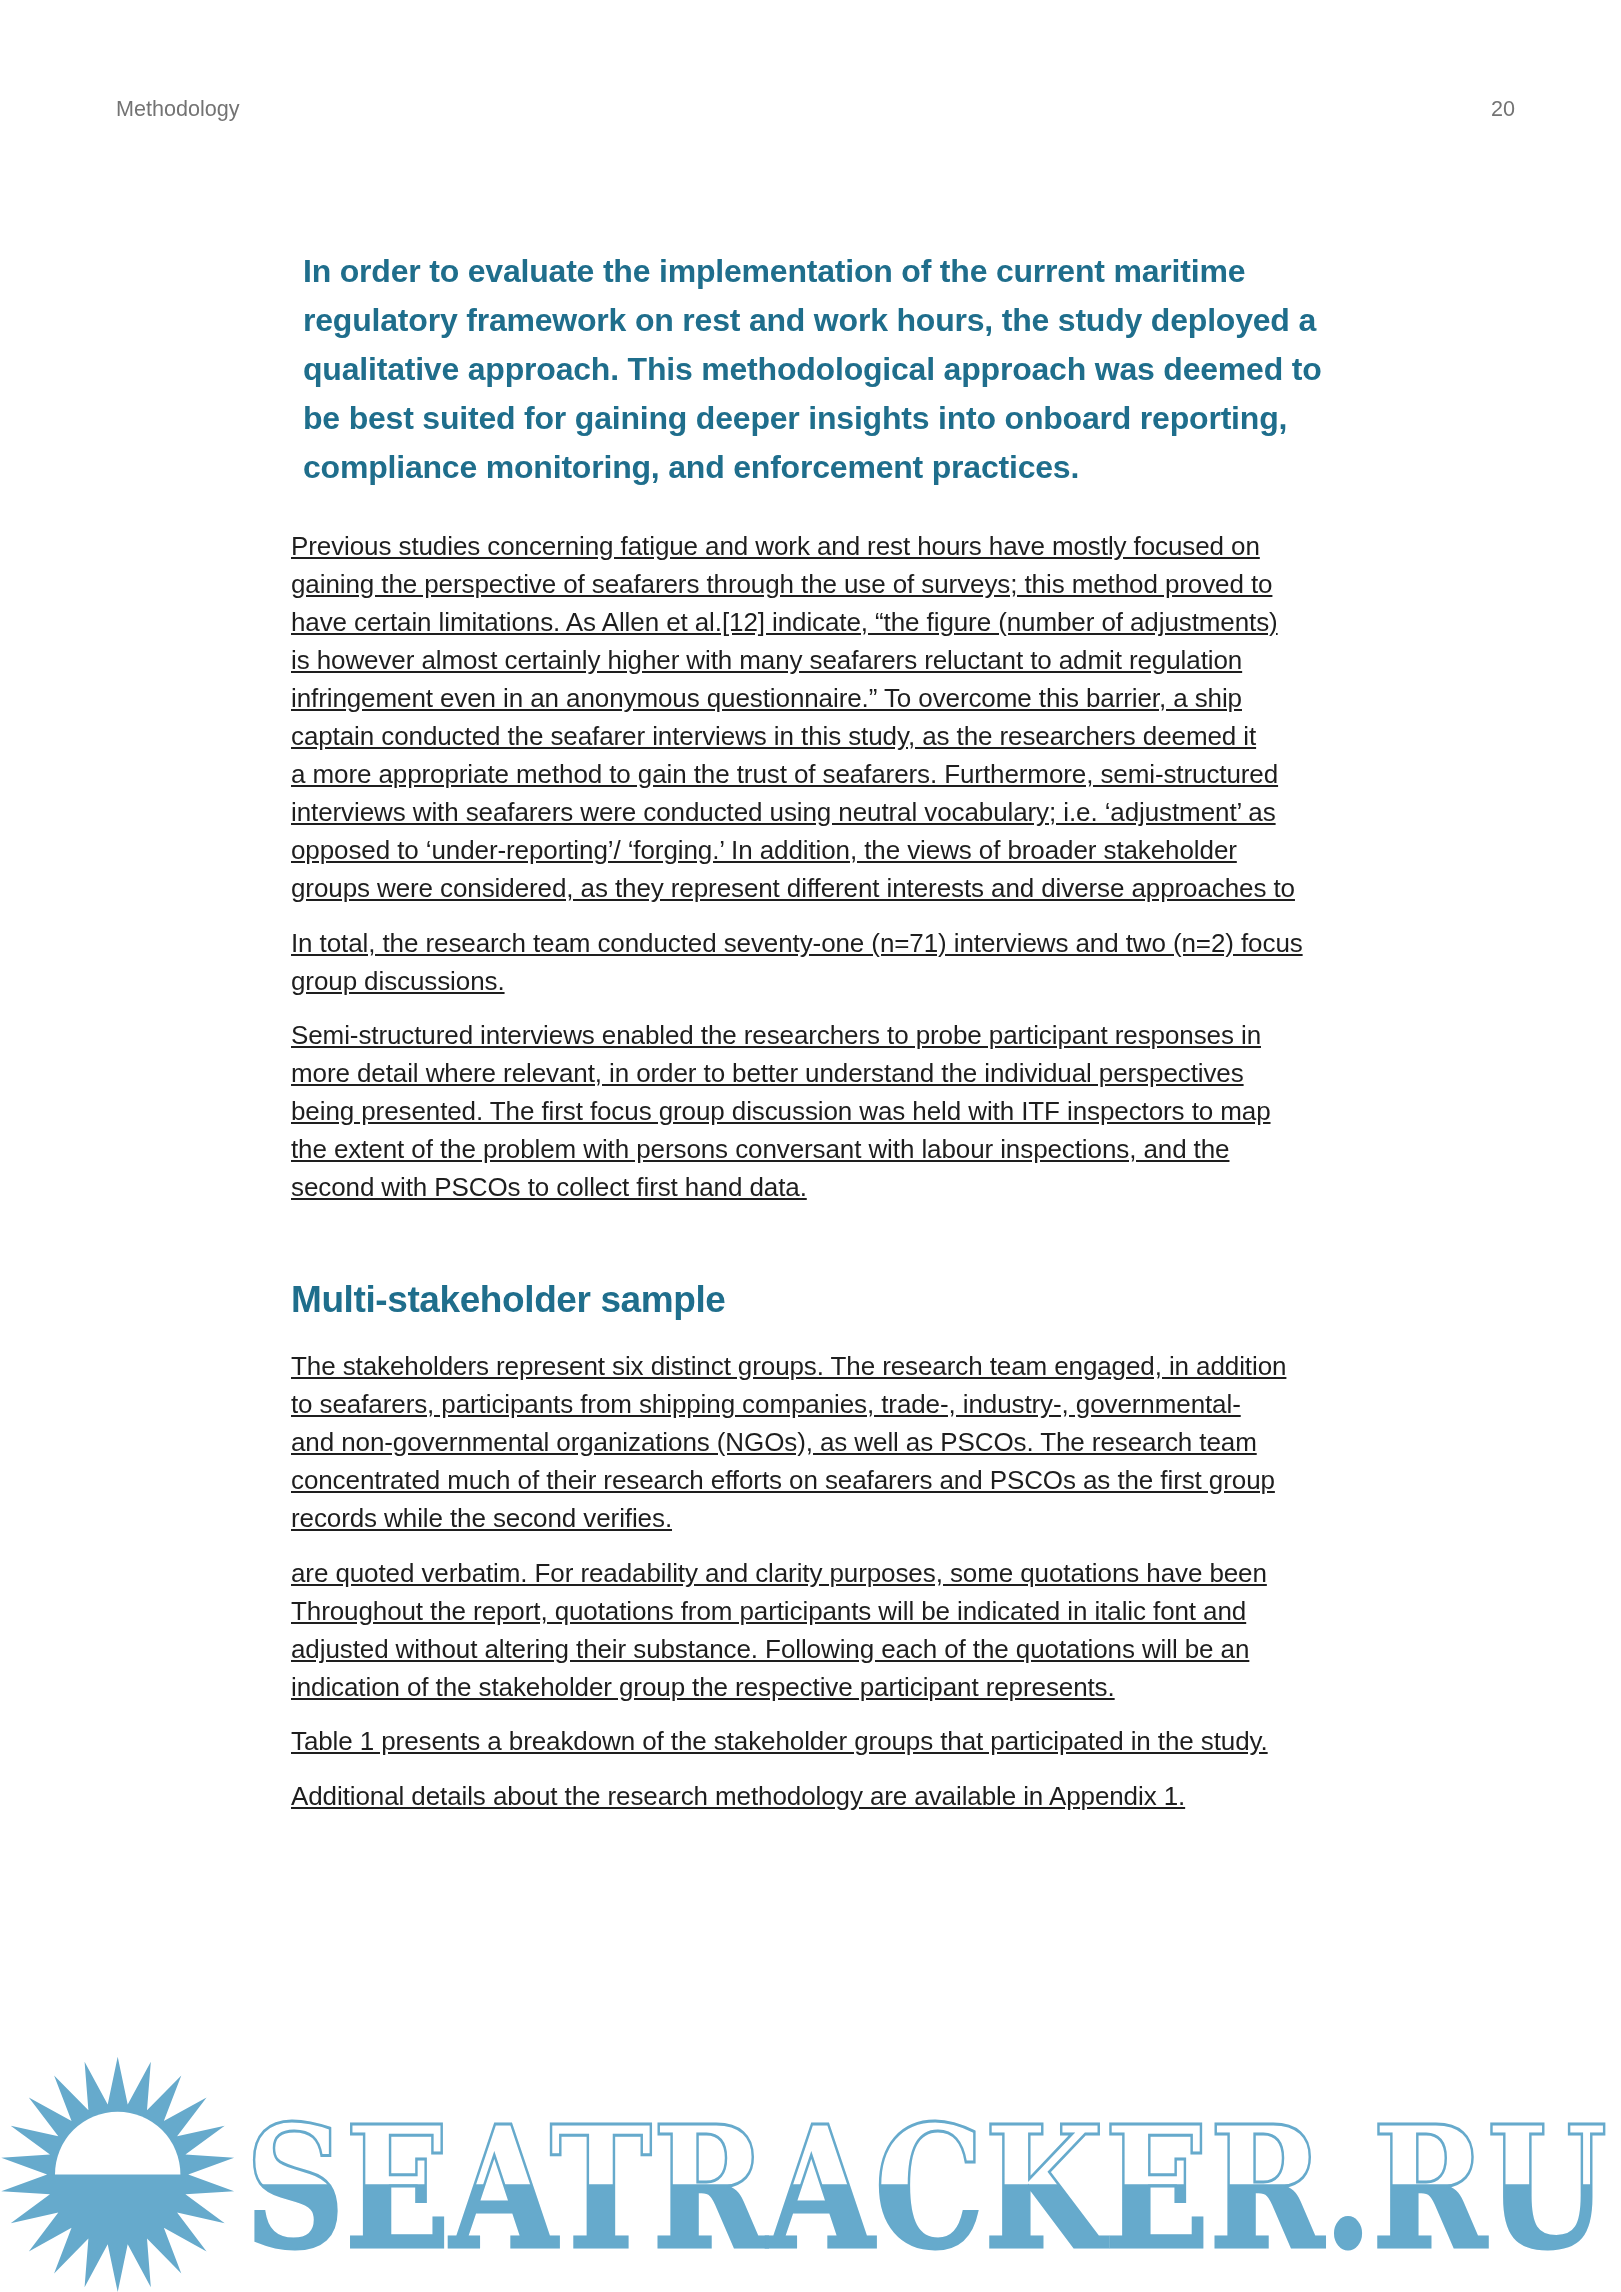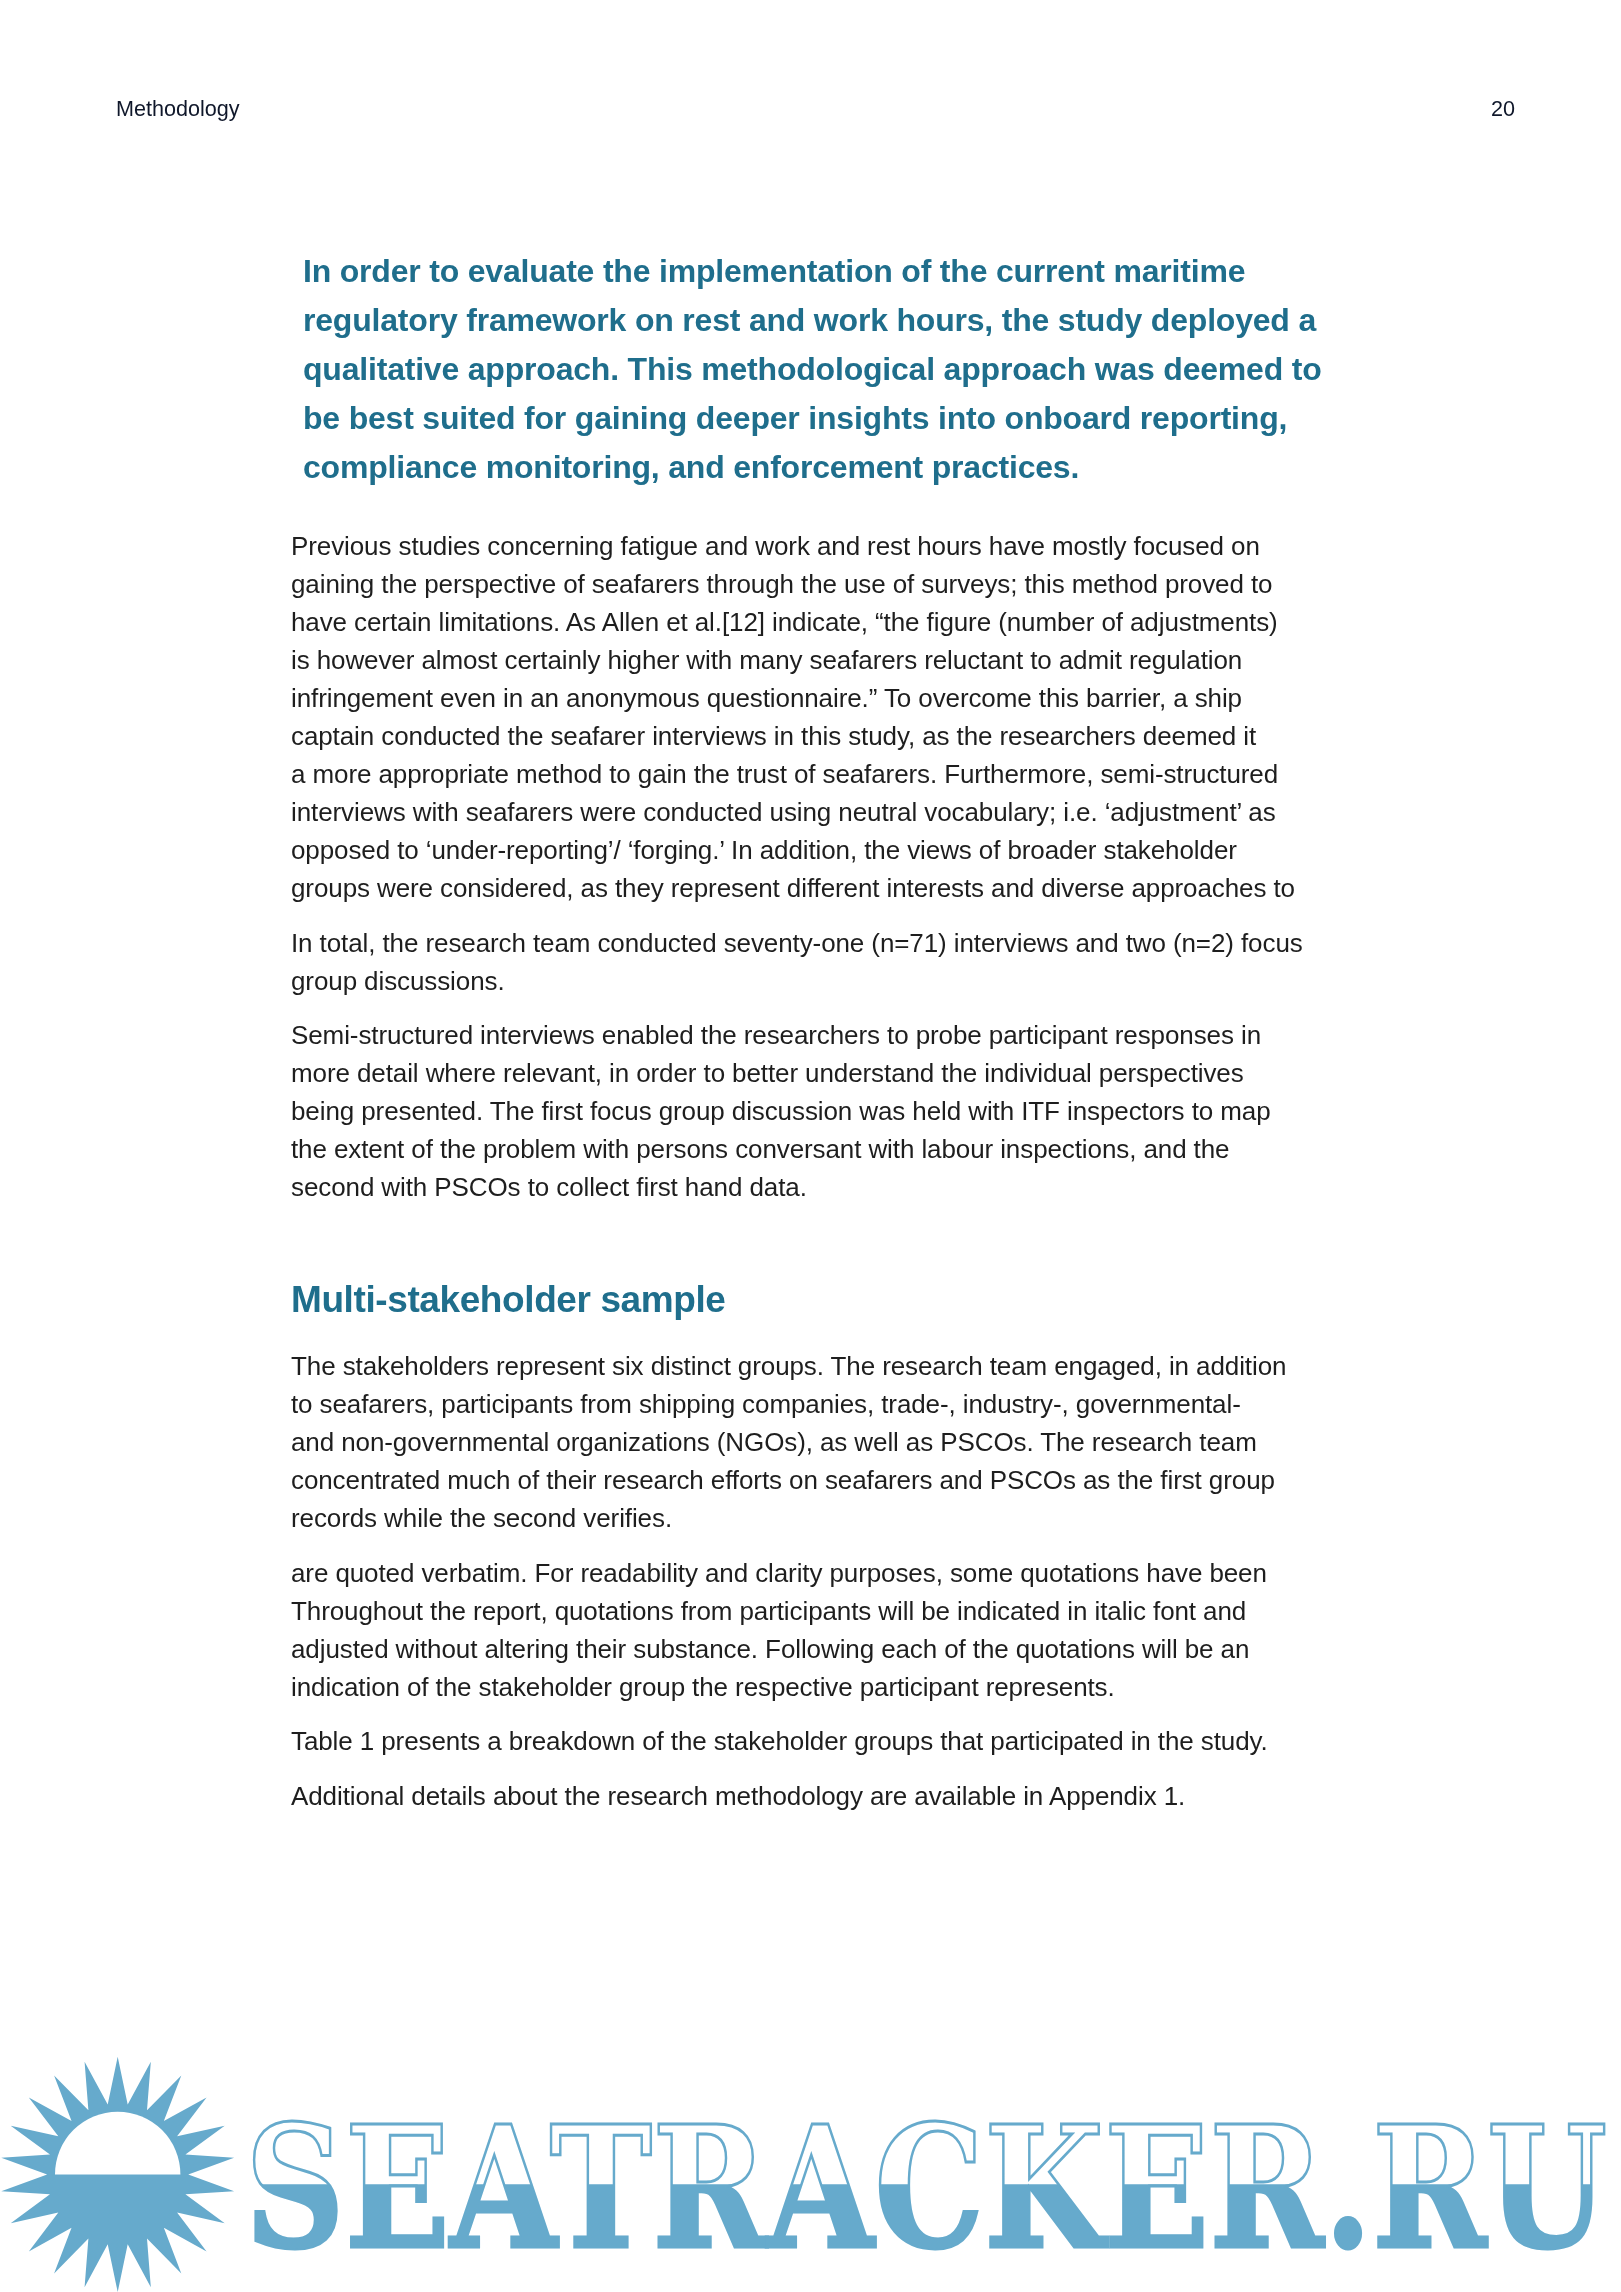--- a/index.html
+++ b/index.html
@@ -3,35 +3,36 @@
 <meta charset="utf-8">
 <style>
   html, body { margin: 0; padding: 0; background: #ffffff; }
   body {
     width: 1621px; height: 2293px; position: relative; overflow: hidden;
     font-family: "Liberation Sans", sans-serif; color: #1a1a1a;
   }
   .running-header {
     position: absolute; top: 96px; left: 116px; right: 106px;
     display: flex; justify-content: space-between;
-    font-family: "Liberation Sans", sans-serif; font-size: 21.6px; color: #0f172a;
+    font-family: "Liberation Sans", sans-serif; font-size: 21.6px; color: #737373;
   }
   .content {
     position: absolute; left: 291px; top: 247px; width: 1137px;
   }
   .lead {
     font-family: "Liberation Sans", sans-serif; font-weight: bold;
     font-size: 32px; line-height: 49px; color: #1f6e8c;
     margin: 0 0 35px 12px; letter-spacing: -0.2px;
   }
   .lead span { display: block; white-space: nowrap; }
   .body-p {
     font-family: "Liberation Sans", sans-serif; font-size: 26px;
     line-height: 38px; color: #1e1e1e; margin: 0 0 16.7px 0;
     letter-spacing: -0.1px;
+    text-decoration: underline;
   }
   .body-p span { display: block; white-space: nowrap; }
   .section-heading {
     font-family: "Liberation Sans", sans-serif; font-weight: bold;
     font-size: 37px; color: #1f6e8c; margin: 73px 0 25.5px 0; letter-spacing: -0.4px;
   }
   .watermark {
     position: absolute; left: 0; top: 2049px; width: 1500px; height: 244px;
   }
   .watermark svg { display: block; }

